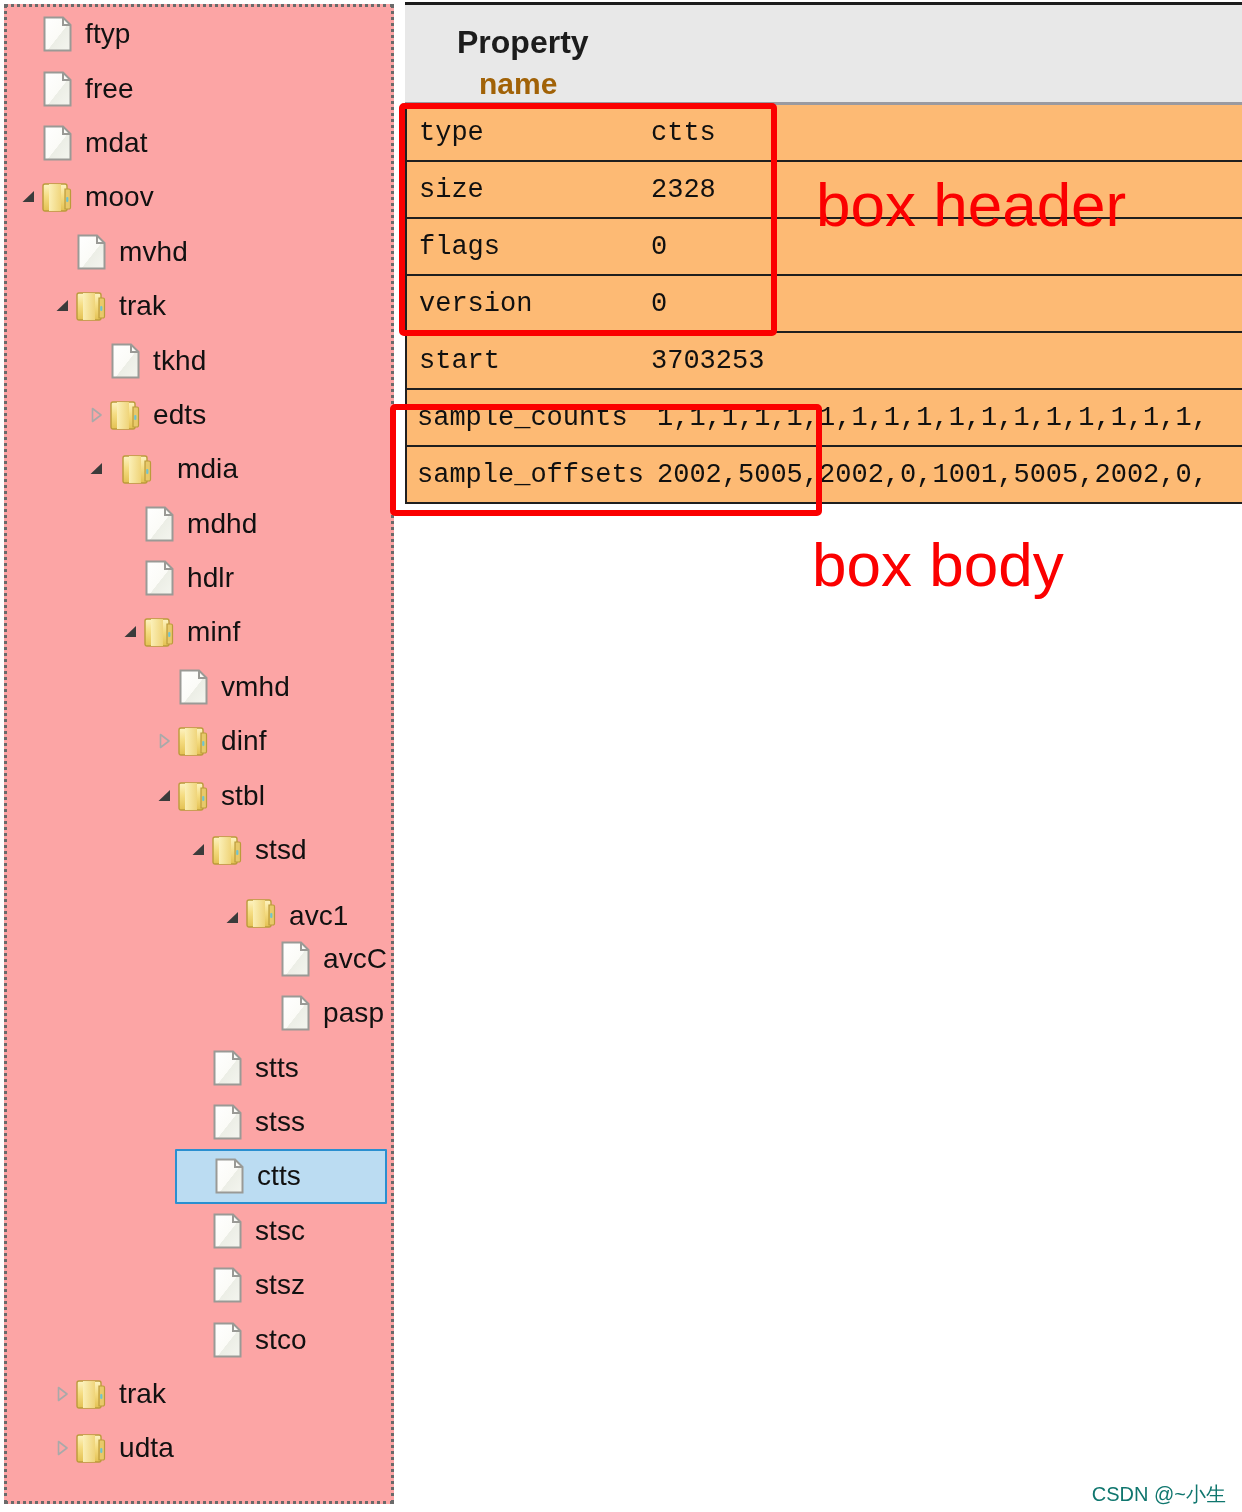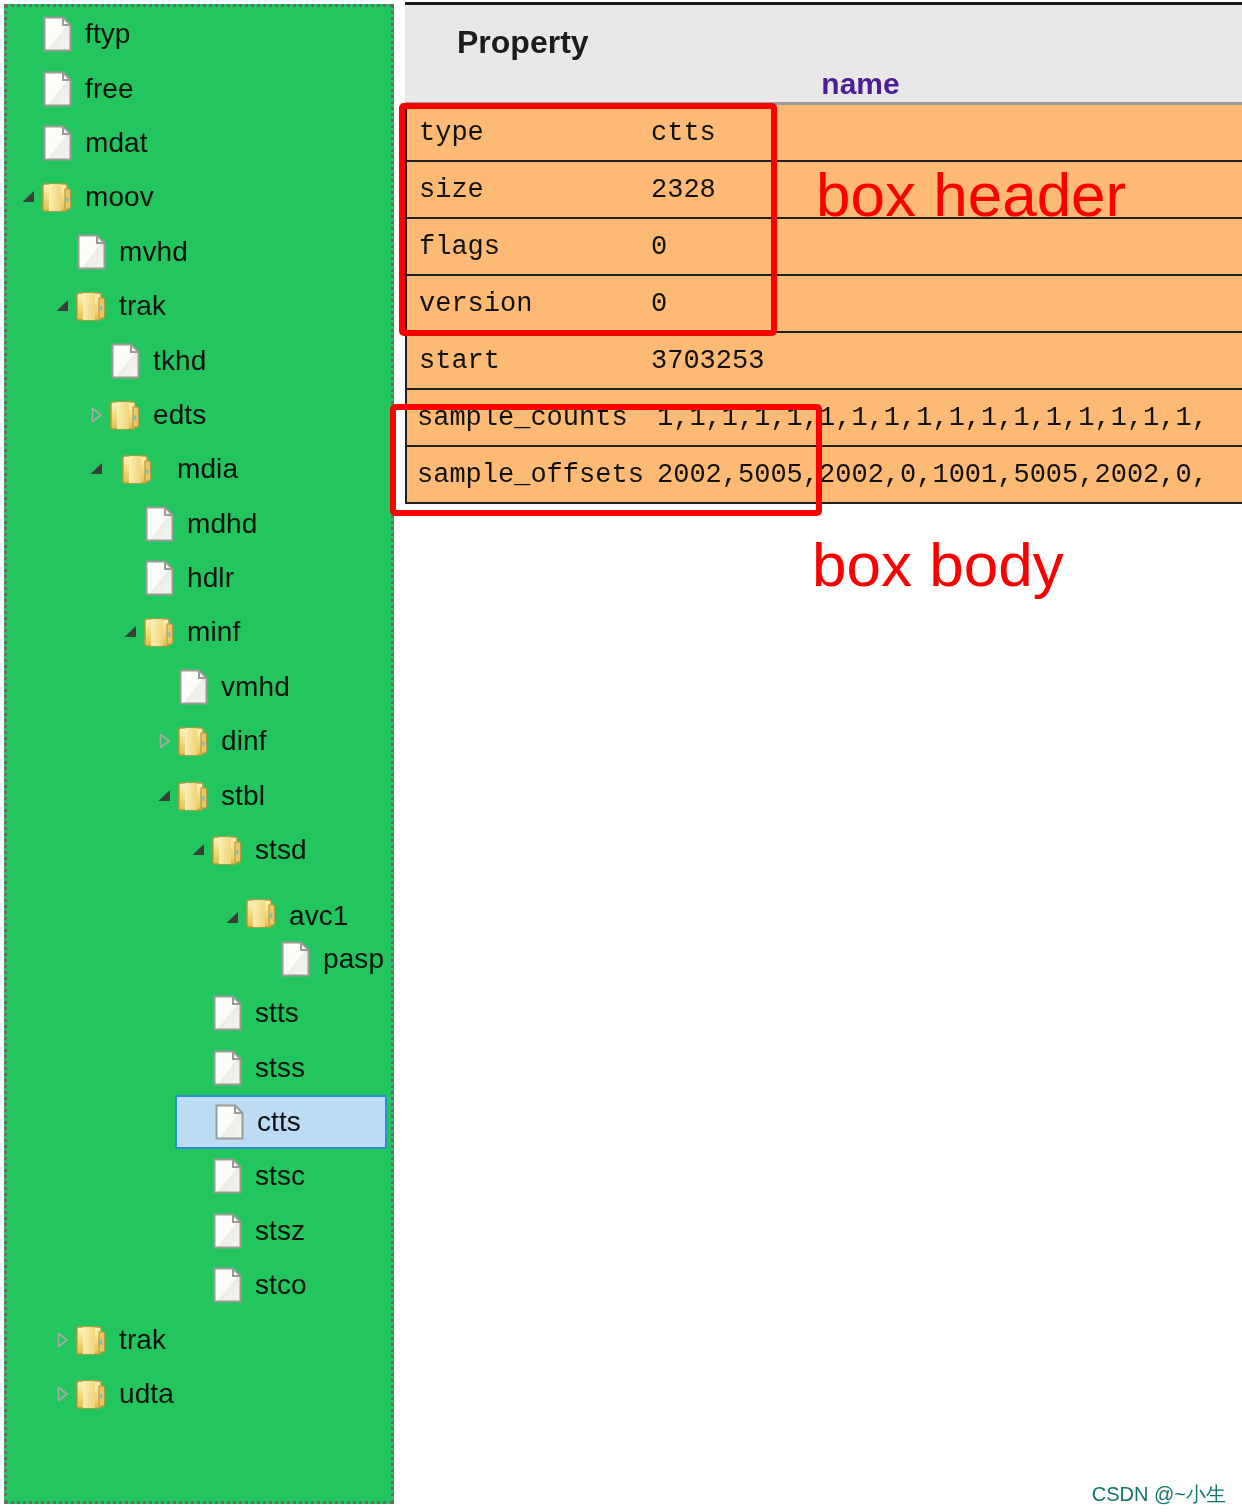--- a/index.html
+++ b/index.html
@@ -17,21 +17,21 @@
 
   
   #tree-panel {
     position: absolute;
     left: 4px;
     top: 4px;
     width: 390px;
     height: 1500px;
     border: 3px dotted #6a6a6a;
     box-sizing: border-box;
-    background: #22c55e;
+    background: #fca5a5;
     overflow: hidden;
   }
   .tree-row {
     position: relative;
     height: 54.4px;
     display: flex;
     align-items: center;
     box-sizing: border-box;
   }
   .tree-row .twisty {
@@ -84,24 +84,23 @@
   #table-header .hdr-line1 {
     font-size: 32px;
     font-weight: bold;
     color: #1c1c1c;
     margin-left: 52px;
     line-height: 1.35;
   }
   #table-header .hdr-line2 {
     font-size: 30px;
     font-weight: bold;
-    color: #4c1d95;
+    color: #a16207;
     margin-left: 74px;
     line-height: 1.35;
-    text-align: center;
   }
   .prop-row {
     height: 57px;
     box-sizing: border-box;
     border-bottom: 2px solid #1f1f1f;
     border-left: 2px solid #1f1f1f;
     display: flex;
     align-items: center;
     background: #fdba74;
     font-family: "Liberation Mono", "DejaVu Sans Mono", monospace;
@@ -146,21 +145,21 @@
     height: 112px;
   }
   .red-label {
     position: absolute;
     color: #fb0000;
     font-family: "Liberation Sans", sans-serif;
     font-size: 62px;
     line-height: 1;
     white-space: nowrap;
   }
-  #label-box-header { left: 816px; top: 164px; }
+  #label-box-header { left: 816px; top: 174px; }
   #label-box-body   { left: 812px; top: 534px; }
 
   
   #watermark {
     position: absolute;
     right: 16px;
     bottom: 4px;
     color: #0f766e;
     font-size: 20px;
     white-space: nowrap;
@@ -552,20 +551,38 @@
               <stop offset="100%" stop-color="#efd47a"></stop>
             </linearGradient>
           </defs>
           <path d="M3 3 h20 a2 2 0 0 1 2 2 v23 a2 2 0 0 1 -2 2 h-20 a2 2 0 0 1 -2 -2 v-23 a2 2 0 0 1 2 -2 z" fill="url(#fold1)" stroke="#bb9b3a" stroke-width="1.4"></path>
           <path d="M7 3 h12 v27 h-12 z" fill="url(#fold2)" opacity="0.95"></path>
           <path d="M23 8 h4 a1.5 1.5 0 0 1 1.5 1.5 v17 a1.5 1.5 0 0 1 -1.5 1.5 h-4 z" fill="#e8c96a" stroke="#bb9b3a" stroke-width="1.2"></path>
           <rect x="24.2" y="16" width="2.2" height="5" rx="1" fill="#6fc3cf"></rect>
         </svg>
       </span>
       <span class="node-label">avc1</span>
+    </div>
+    <div class="tree-row" style="padding-left: 246px;">
+      <span class="twisty"></span>
+      <span class="node-icon">
+        <svg class="ic" width="30" height="36" viewBox="0 0 30 36">
+          <defs>
+            <linearGradient id="fg" x1="0" y1="0" x2="1" y2="1">
+              <stop offset="0%" stop-color="#ffffff"></stop>
+              <stop offset="55%" stop-color="#fbfbf7"></stop>
+              <stop offset="56%" stop-color="#eceee6"></stop>
+              <stop offset="100%" stop-color="#f4f5ef"></stop>
+            </linearGradient>
+          </defs>
+          <path d="M1.5 1.5 H20 L27.5 9 V34.5 H1.5 Z" fill="url(#fg)" stroke="#9a9a96" stroke-width="2"></path>
+          <path d="M20 1.5 V9 H27.5" fill="none" stroke="#9a9a96" stroke-width="2"></path>
+        </svg>
+      </span>
+      <span class="node-label">avcC</span>
     </div>
     <div class="tree-row" style="padding-left: 246px;">
       <span class="twisty"></span>
       <span class="node-icon">
         <svg class="ic" width="30" height="36" viewBox="0 0 30 36">
           <defs>
             <linearGradient id="fg" x1="0" y1="0" x2="1" y2="1">
               <stop offset="0%" stop-color="#ffffff"></stop>
               <stop offset="55%" stop-color="#fbfbf7"></stop>
               <stop offset="56%" stop-color="#eceee6"></stop>

